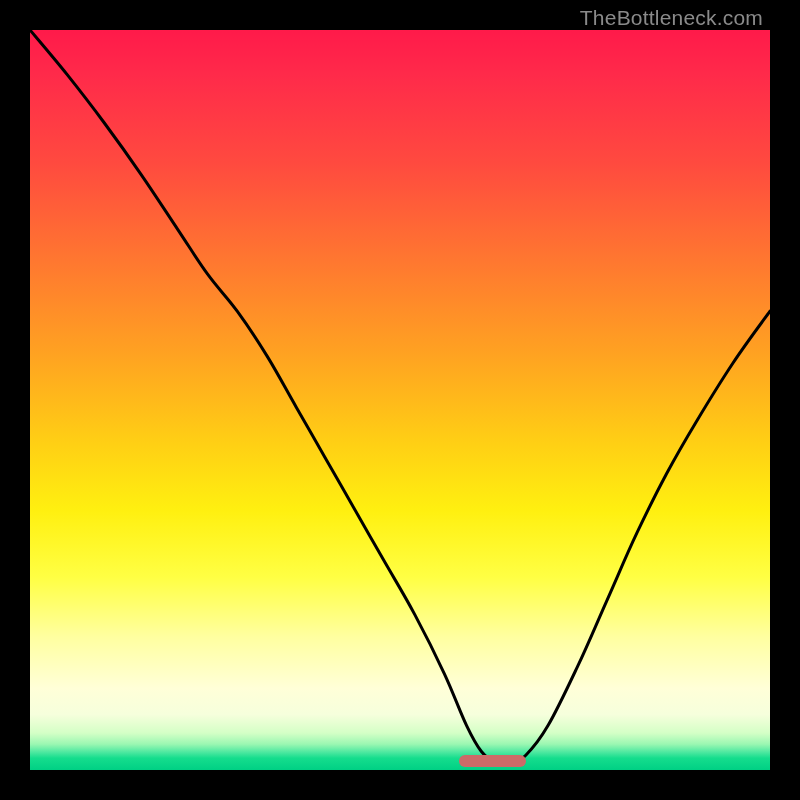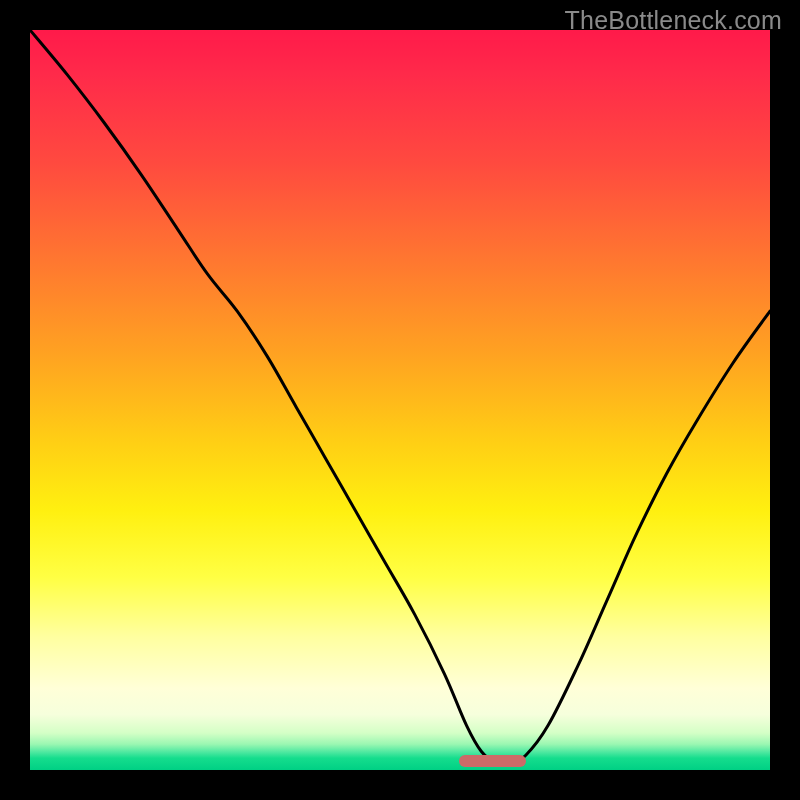--- a/index.html
+++ b/index.html
@@ -54,23 +54,23 @@
   }
   .marker {
     position: absolute;
     height: 12px;
     border-radius: 6px;
     background: #cc6b68;
   }
   .watermark {
     position: absolute;
     top: 6px;
-    right: 18px;
+    right: 37px;
     color: #8a8a8a;
-    font-size: 25px;
+    font-size: 21px;
     letter-spacing: 0.2px;
     font-weight: 400;
   }
 </style>
 </head>
 <body>
 
 <div class="stage">
 
   <div class="watermark">TheBottleneck.com</div>

